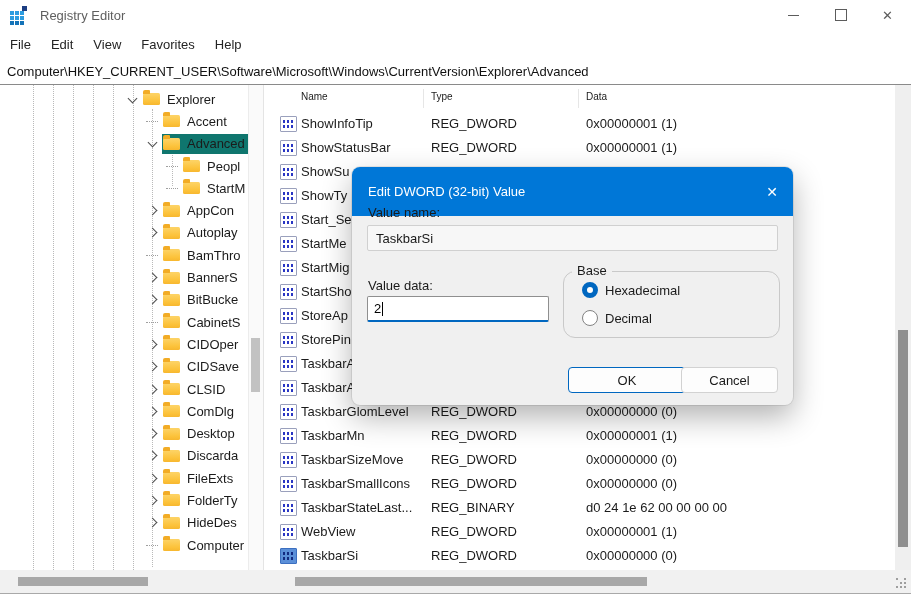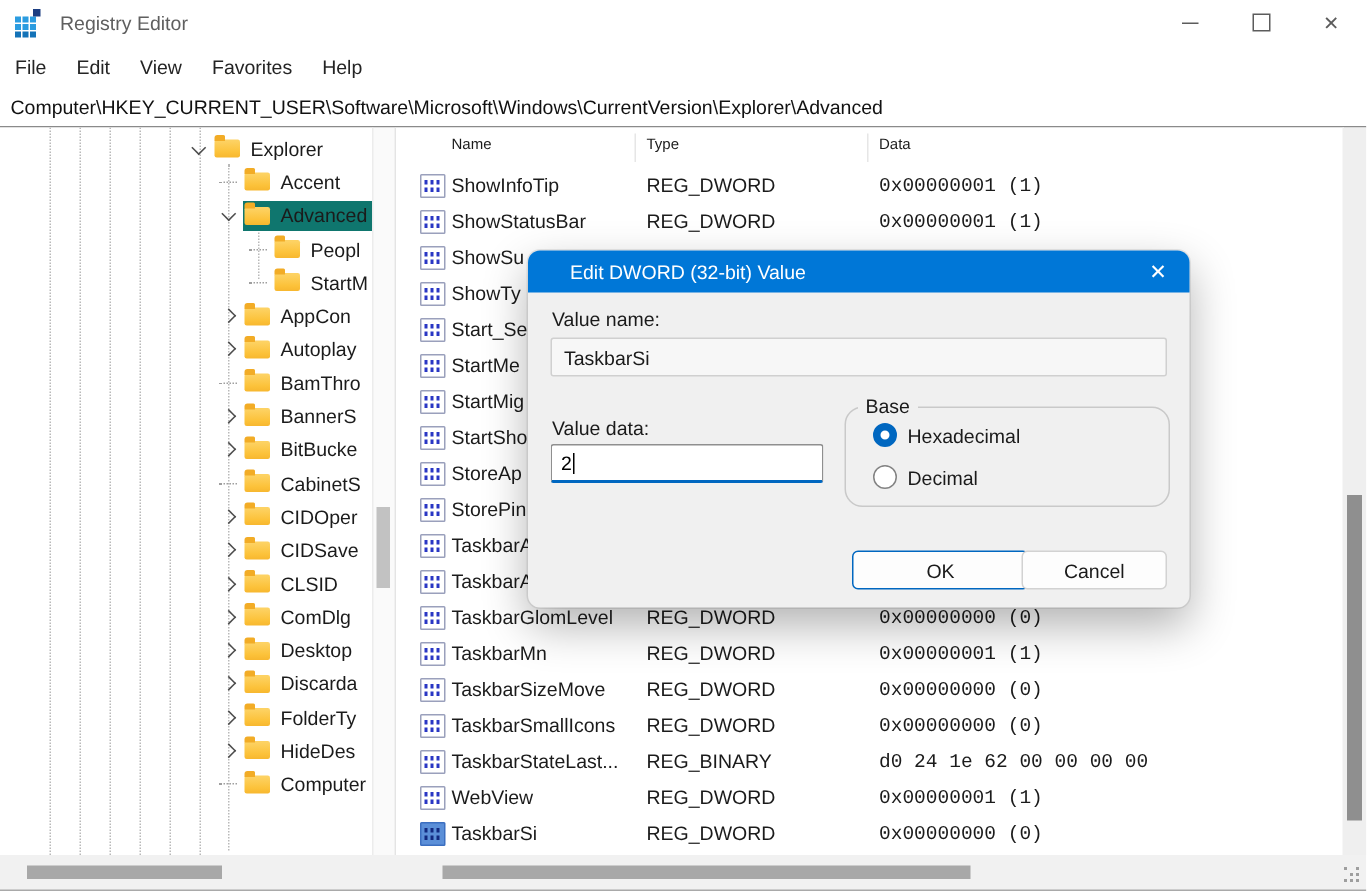--- a/index.html
+++ b/index.html
@@ -49,21 +49,21 @@
   .vsb-tree .thumb{position:absolute;left:2px;width:9px;top:253px;height:54px;background:#c2c2c2;}
 
   
   .list{position:absolute;top:85px;left:263px;width:632px;height:485px;overflow:hidden;font-size:13px;background:#fff;border-left:1px solid #e4e4e4;}
   .lh{position:absolute;top:6px;font-size:10px;color:#1b1b1b;}
   .lh-name{left:37px;} .lh-type{left:167px;} .lh-data{left:322px;}
   .hsep{position:absolute;top:4px;width:1px;height:19px;background:#e6e6e6;}
   #list-rows{position:absolute;top:27px;left:0;right:0;}
   .l-row{position:relative;height:24px;}
   .l-cell{position:absolute;top:4px;white-space:nowrap;}
-  .c-name{left:37px;text-align:right;} .c-type{left:167px;} .c-data{left:322px;font-family:Liberation Mono, monospace;}
+  .c-name{left:37px;text-align:right;} .c-type{left:167px;} .c-data{left:322px;}
   .reg-icon{position:absolute;left:16px;top:4px;width:15px;height:14px;background:#fff;border:1px solid #9aa0bc;border-radius:1px;}
   .reg-icon i{position:absolute;left:2px;top:3px;width:2px;height:3px;background:#2936c4;
     box-shadow:4px 0 #2936c4,8px 0 #2936c4,0 5px #2936c4,4px 5px #2936c4,8px 5px #2936c4;}
   .reg-icon.sel{background:#5b8fd8;border-color:#3c6fc0;}
   .reg-icon.sel i{background:#122a80;box-shadow:4px 0 #122a80,8px 0 #122a80,0 5px #122a80,4px 5px #122a80,8px 5px #122a80;}
 
   
   .vsb-list{position:absolute;top:85px;left:895px;width:16px;height:485px;background:#efefef;}
   .vsb-list .thumb{position:absolute;left:3px;width:10px;top:245px;height:217px;background:#8f8f8f;}
 
@@ -73,21 +73,21 @@
   .thumb-tree{left:18px;width:130px;}
   .thumb-list{left:295px;width:352px;}
   .corner-div{position:absolute;left:248px;top:0;width:15px;height:24px;background:#f1f1f1;}
   .grip{position:absolute;right:3px;top:8px;width:12px;height:12px;}
   .grip i{position:absolute;left:0;top:0;width:2px;height:2px;background:#9e9e9e;
     box-shadow:8px 0 #9e9e9e,4px 4px #9e9e9e,8px 4px #9e9e9e,0 8px #9e9e9e,4px 8px #9e9e9e,8px 8px #9e9e9e;}
 
   
   .dialog{position:absolute;left:352px;top:167px;width:441px;height:238px;background:#f0f0f0;border-radius:8px;
     box-shadow:0 12px 30px rgba(0,0,0,.30),0 0 0 1px rgba(0,0,0,.08);z-index:10;font-size:13px;}
-  .d-title{height:28px;background:#0077d7;border-radius:8px 8px 0 0;display:flex;align-items:center;color:#fff;padding-left:28px;}
+  .d-title{height:49px;background:#0077d7;border-radius:8px 8px 0 0;display:flex;align-items:center;color:#fff;padding-left:16px;}
   .d-close{margin-left:auto;width:42px;height:31px;display:flex;align-items:center;justify-content:center;color:#fff;font-size:14px;}
   .d-label{position:absolute;left:16px;color:#1a1a1a;}
   .lbl-name{top:38px;} .lbl-data{top:111px;}
   .fld-name{position:absolute;left:15px;top:58px;width:411px;height:26px;box-sizing:border-box;background:#f7f7f7;
     border:1px solid #d0d0d0;border-radius:2px;display:flex;align-items:center;padding-left:8px;color:#1a1a1a;}
   .fld-data{position:absolute;left:15px;top:129px;width:182px;height:26px;box-sizing:border-box;background:#fff;
     border:1px solid #8f8f8f;border-bottom:2px solid #0067c0;border-radius:2px;display:flex;align-items:center;padding-left:6px;color:#000;}
   .caret{display:inline-block;width:1px;height:14px;background:#000;margin-left:1px;}
   .groupbox{position:absolute;left:211px;top:104px;width:215px;height:65px;border:1px solid #c9c9c9;border-radius:12px;}
   .g-label{position:absolute;top:-9px;left:8px;background:#f0f0f0;padding:0 5px;color:#1a1a1a;}
@@ -298,20 +298,29 @@
             <span class="folder"></span>
             <span class="t-label">Discarda</span>
           </span>
         </div>
         <div class="tree-row" style="padding-left: 142px;">
           <span class="chev-slot">
             <i class="chev collapsed"></i>
           </span>
           <span class="core">
             <span class="folder"></span>
+            <span class="t-label">FileExts</span>
+          </span>
+        </div>
+        <div class="tree-row" style="padding-left: 142px;">
+          <span class="chev-slot">
+            <i class="chev collapsed"></i>
+          </span>
+          <span class="core">
+            <span class="folder"></span>
             <span class="t-label">FolderTy</span>
           </span>
         </div>
         <div class="tree-row" style="padding-left: 142px;">
           <span class="chev-slot">
             <i class="chev collapsed"></i>
           </span>
           <span class="core">
             <span class="folder"></span>
             <span class="t-label">HideDes</span>

